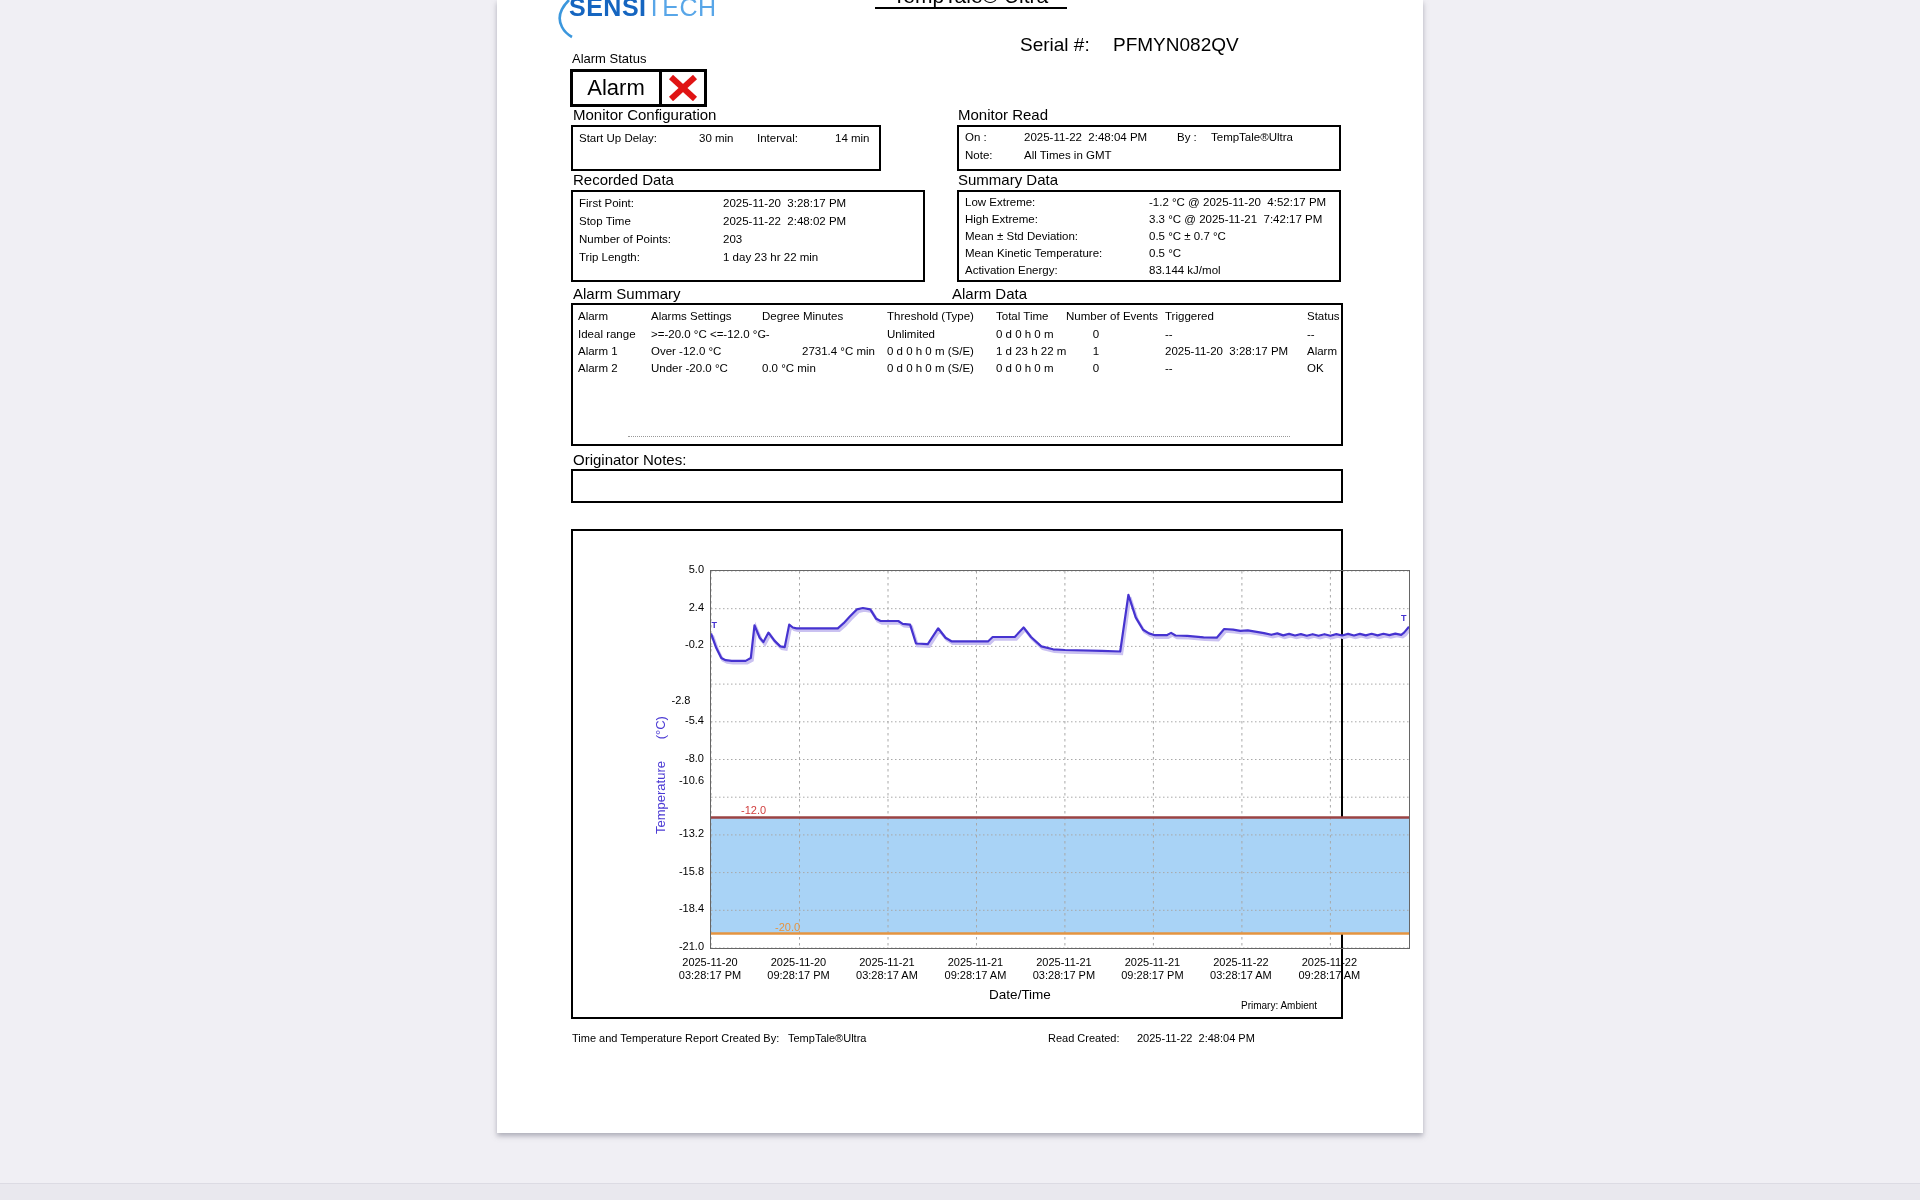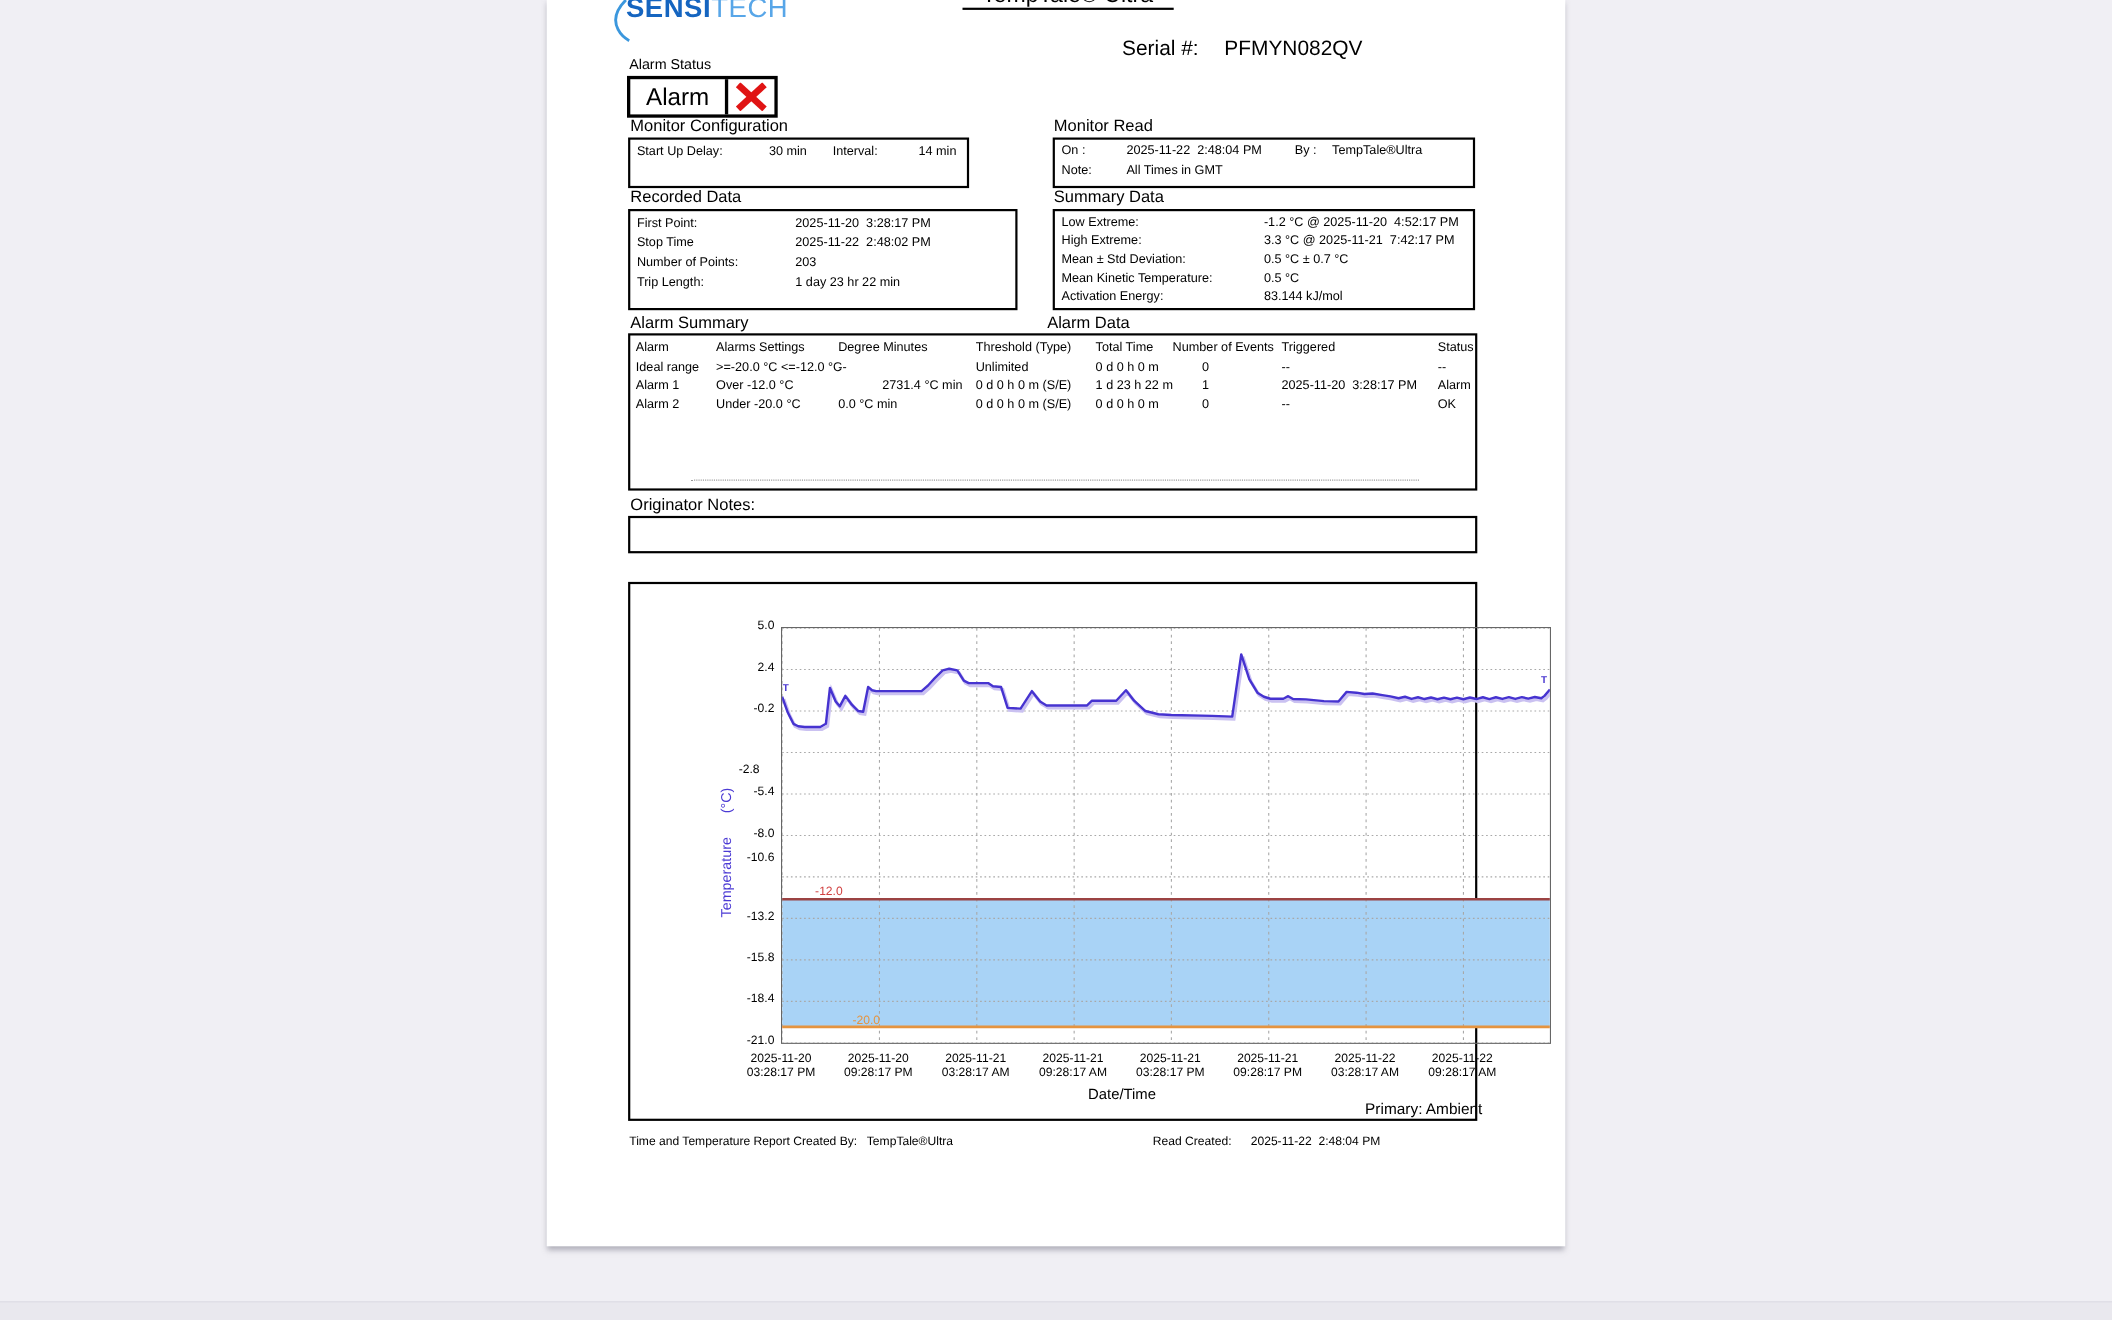--- a/index.html
+++ b/index.html
@@ -23,21 +23,21 @@
   .fieldrow{position:relative;height:18px;font-size:11.5px;white-space:pre;}
   .flabel{position:absolute;left:6px;}
   .chart-box{position:absolute;left:74px;top:529px;width:772px;height:490px;border:2px solid #000;box-sizing:border-box;background:#fff;}
   .chart-title{position:absolute;left:0;top:11px;width:100%;text-align:center;font-size:13px;white-space:pre;}
   .y-title{position:absolute;left:80px;top:303px;transform:rotate(-90deg);transform-origin:left top;
            white-space:pre;color:#4b3ad4;font-size:13px;}
   .plot-svg{position:absolute;left:137px;top:39px;border:1px solid #666;}
   .ytick{position:absolute;left:85px;width:46px;text-align:right;font-size:11px;white-space:pre;}
   .xtick{position:absolute;top:425px;width:90px;text-align:center;font-size:11px;line-height:13px;white-space:pre;}
   .x-axis-title{position:absolute;left:387px;top:456px;width:120px;text-align:center;font-size:13.5px;}
-  .primary-label{position:absolute;left:668px;top:469px;font-size:14px;white-space:pre;}
+  .primary-label{position:absolute;left:668px;top:469px;font-size:10px;white-space:pre;}
   .tcell{position:absolute;font-size:11.5px;white-space:pre;}
   .dotted-sep{position:absolute;left:55px;top:131px;width:662px;border-top:1px dotted #999;}
   .footer{position:absolute;top:1032px;font-size:11px;white-space:pre;}
   .bottom-strip{position:absolute;left:0;top:1183px;width:1920px;height:17px;background:#e9e8ee;border-top:1px solid #dcdbe3;}
 </style>
 </head>
 <body>
 
 <div class="page">
 

